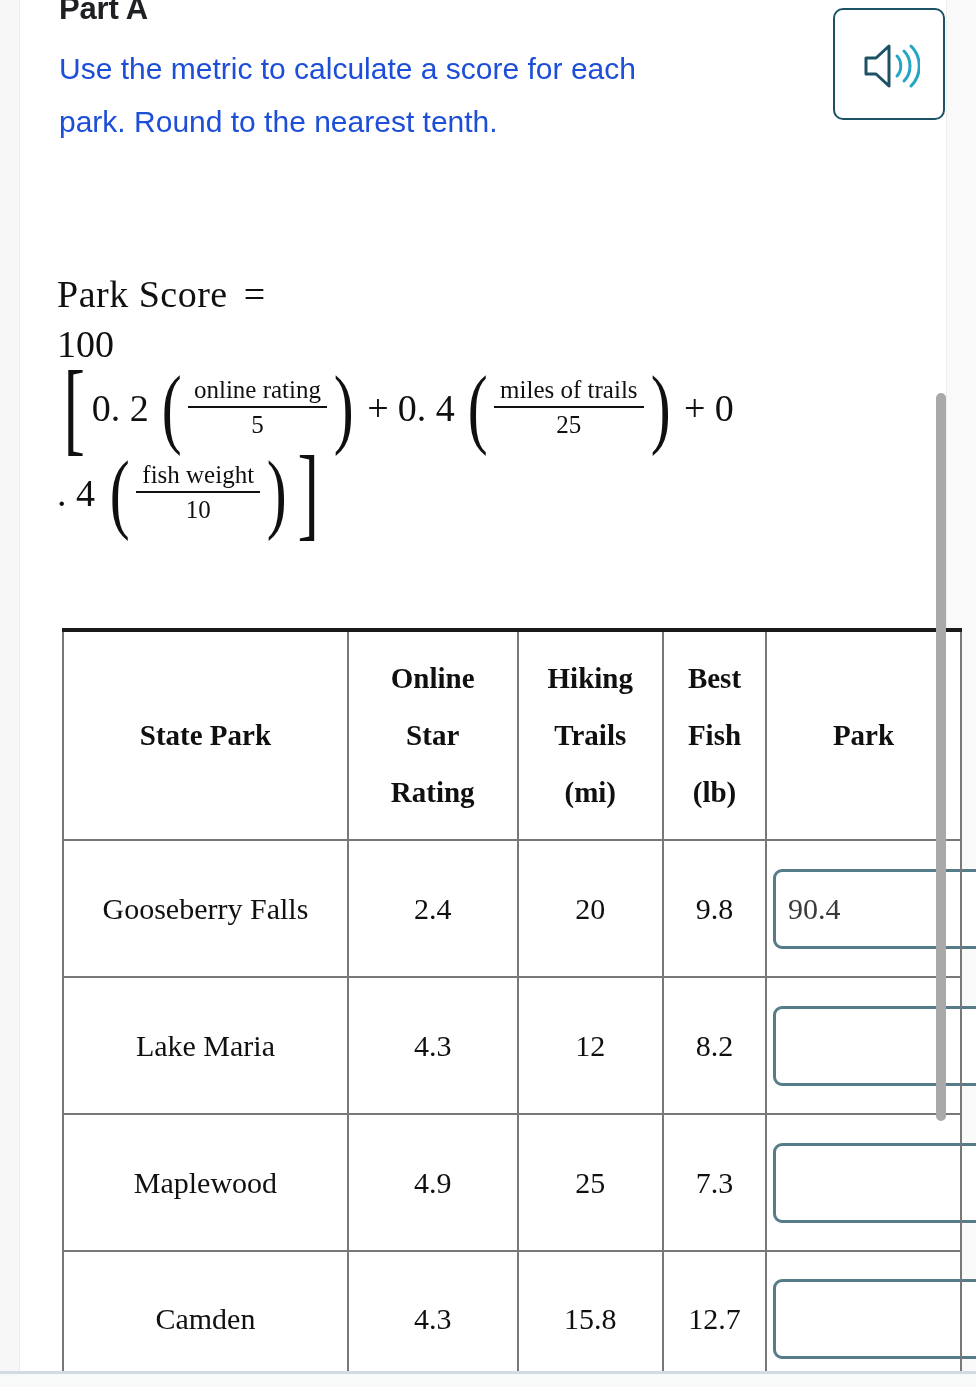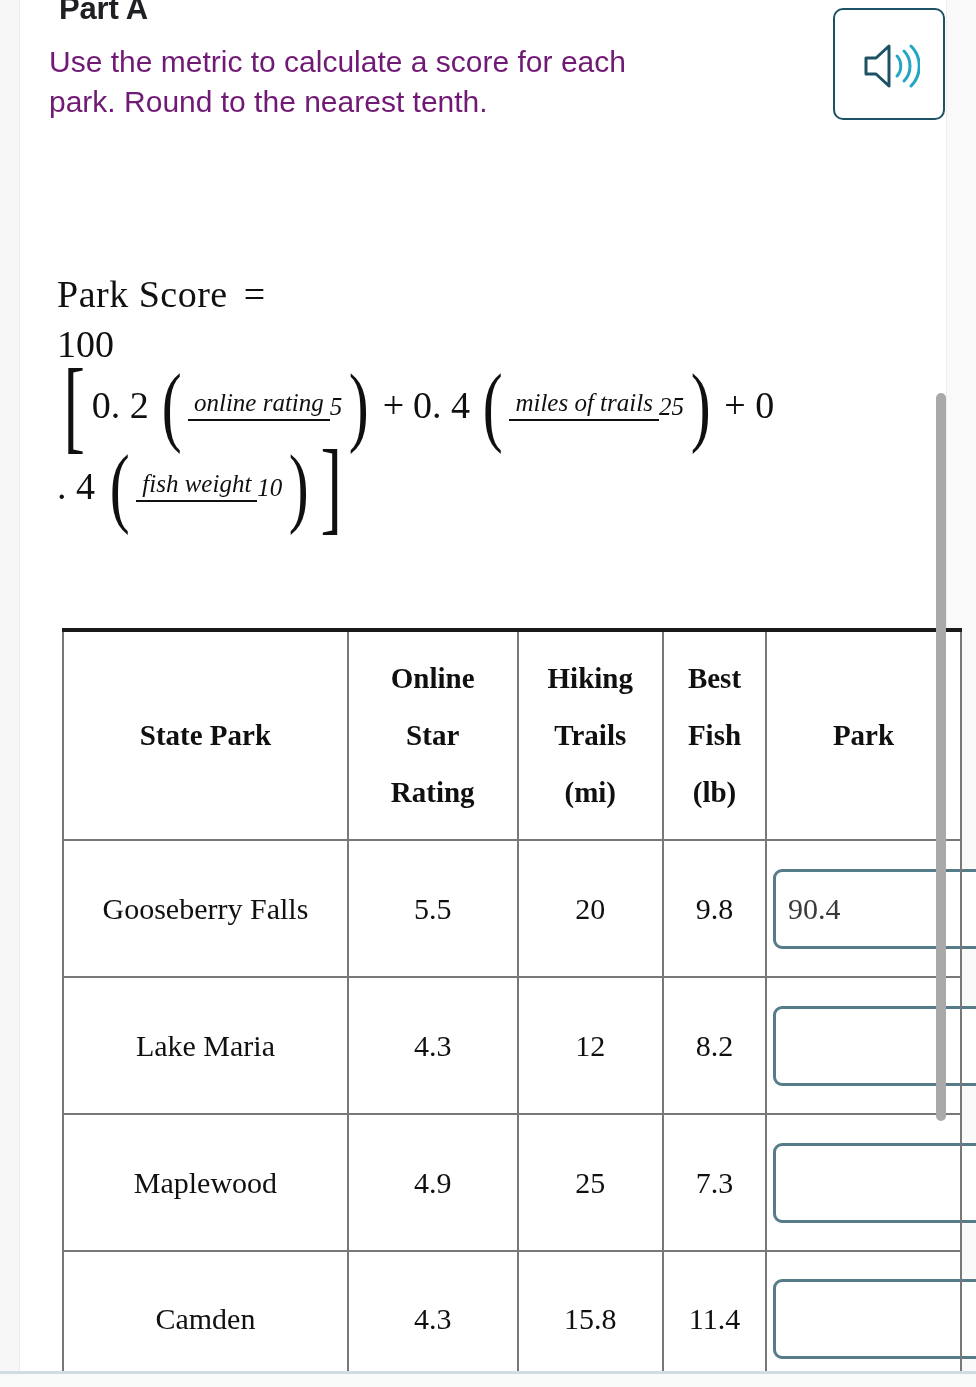--- a/index.html
+++ b/index.html
@@ -54,25 +54,25 @@
     left: 38px; top: -9px;
     font-size: 31px;
     font-weight: bold;
     color: #1f2023;
     letter-spacing: -0.2px;
     white-space: nowrap;
   }
 
   #prompt-text {
     position: absolute;
-    left: 28px; top: 42px;
+    left: 38px; top: 42px;
     width: 620px;
     font-size: 30px;
-    line-height: 40px;
-    color: #701a75;
+    line-height: 53px;
+    color: #1d4ed8;
     font-weight: 400;
   }
 
   
   #audio-button {
     position: absolute;
     left: 812px; top: 8px;
     width: 112px; height: 112px;
     border: 2px solid #1d5264;
     border-radius: 10px;
@@ -113,25 +113,24 @@
   }
   .paren {
     font-size: 88px;
     line-height: 0.72;
     font-weight: 300;
     transform: scaleX(0.68);
     display: inline-block;
   }
   .frac {
     display: inline-flex;
-    flex-direction: row;
+    flex-direction: column;
     align-items: center;
     vertical-align: middle;
     margin: 8px 2px;
-    font-style: italic;
   }
   .frac .num {
     font-size: 25px;
     padding: 0 6px 2px 6px;
     border-bottom: 2px solid #101010;
     white-space: nowrap;
   }
   .frac .den {
     font-size: 25px;
     padding-top: 3px;
@@ -292,21 +291,21 @@
         </th>
         <th class="c-score">
           <span>Park</span>
         </th>
       </tr>
     </thead>
     <tbody>
 
       <tr>
         <td class="c-park">Gooseberry Falls</td>
-        <td class="c-rating">5.5</td>
+        <td class="c-rating">2.4</td>
         <td class="c-trails">20</td>
         <td class="c-fish">9.8</td>
         <td class="c-score">
           <input class="score-input" type="text" value="90.4" placeholder="" style="">
         </td>
       </tr>
 
       <tr>
         <td class="c-park">Lake Maria</td>
         <td class="c-rating">4.3</td>
@@ -324,21 +323,21 @@
         <td class="c-fish">7.3</td>
         <td class="c-score">
           <input class="score-input" type="text" value="" placeholder="" style="">
         </td>
       </tr>
 
       <tr>
         <td class="c-park">Camden</td>
         <td class="c-rating">4.3</td>
         <td class="c-trails">15.8</td>
-        <td class="c-fish">11.4</td>
+        <td class="c-fish">12.7</td>
         <td class="c-score">
           <input class="score-input" type="text" value="" placeholder="" style="">
         </td>
       </tr>
 
     </tbody>
   </table>
 
 </div>
 

